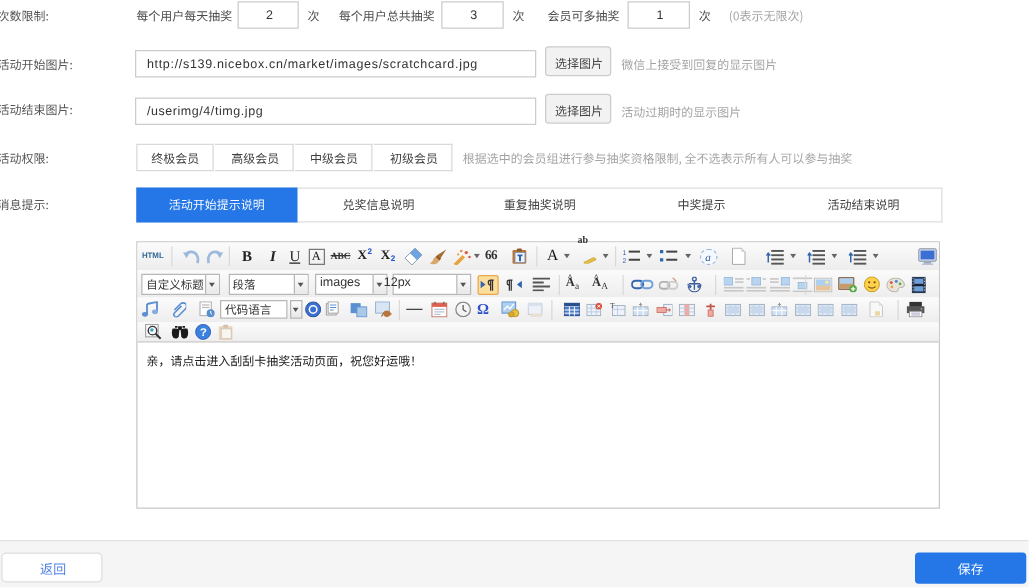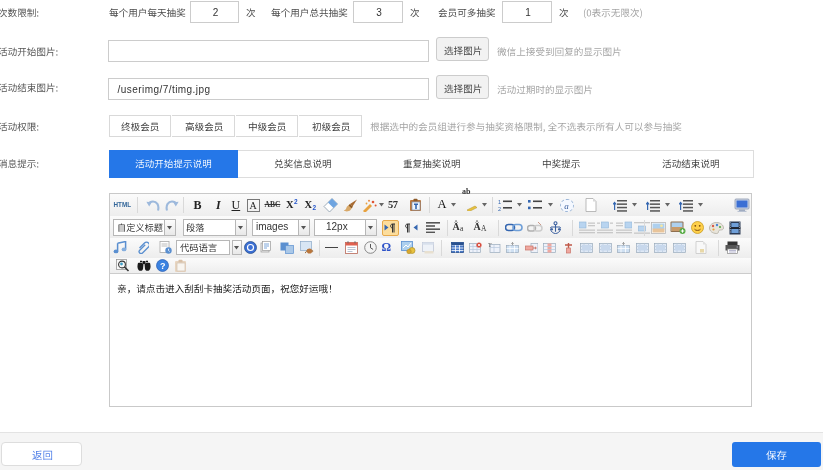--- a/index.html
+++ b/index.html
@@ -34,32 +34,33 @@
 <svg style="position:absolute;left:559.0px;top:7.9px;overflow:visible" width="9.6" height="10.2" viewBox="0 -8.4 9.6 10.2">
       <path fill="#4a4a4a" d="M0.5 -6.9C1.2 -6.5 2 -5.9 2.4 -5.5L2.9 -6.1C2.5 -6.5 1.6 -7.1 1 -7.4ZM0.4 -0.7 1.1 -0.2C1.7 -1.1 2.4 -2.2 3 -3.2L2.4 -3.6C1.8 -2.6 1 -1.4 0.4 -0.7ZM4.4 -8.1C4.1 -6.5 3.5 -5 2.8 -4.1C3 -4 3.3 -3.8 3.5 -3.7C3.8 -4.2 4.2 -4.9 4.5 -5.7H8.0C7.9 -5.1 7.6 -4.3 7.3 -3.9C7.5 -3.8 7.8 -3.6 7.9 -3.6C8.3 -4.2 8.7 -5.2 8.9 -6.2L8.4 -6.5L8.3 -6.4H4.7C4.9 -6.9 5 -7.4 5.1 -7.9ZM5.5 -5.3V-4.7C5.5 -3.3 5.3 -1.2 2.3 0.2C2.5 0.4 2.7 0.6 2.9 0.8C4.7 -0.1 5.6 -1.4 6 -2.5C6.5 -1 7.4 0.1 8.7 0.7C8.8 0.5 9.1 0.2 9.2 0.1C7.6 -0.5 6.6 -2 6.2 -3.9C6.2 -4.2 6.2 -4.4 6.2 -4.6V-5.3Z"></path>
     </svg>
 <svg style="position:absolute;left:583.0px;top:7.9px;overflow:visible" width="59.8" height="10.2" viewBox="0 -8.4 59.8 10.2">
       <path fill="#a2a2a2" d="M2.3 1.9 2.8 1.6C2 0.3 1.6 -1.4 1.6 -3.0C1.6 -4.6 2 -6.2 2.8 -7.6L2.3 -7.9C1.4 -6.4 0.9 -4.9 0.9 -3.0C0.9 -1.1 1.4 0.5 2.3 1.9Z M5.9 0.1C7.2 0.1 8.1 -1.1 8.1 -3.5C8.1 -6 7.2 -7.2 5.9 -7.2C4.6 -7.2 3.7 -6 3.7 -3.5C3.7 -1.1 4.6 0.1 5.9 0.1ZM5.9 -0.6C5.1 -0.6 4.6 -1.5 4.6 -3.5C4.6 -5.6 5.1 -6.5 5.9 -6.5C6.7 -6.5 7.3 -5.6 7.3 -3.5C7.3 -1.5 6.7 -0.6 5.9 -0.6Z M11 0.8C11.2 0.6 11.6 0.5 14.2 -0.4C14.2 -0.5 14.2 -0.8 14.1 -1.0L11.8 -0.3V-2.4C12.4 -2.8 12.9 -3.2 13.3 -3.7C14 -1.7 15.4 -0.2 17.4 0.4C17.5 0.2 17.7 -0 17.9 -0.2C16.9 -0.5 16.1 -0.9 15.4 -1.6C16 -1.9 16.7 -2.4 17.3 -2.9L16.7 -3.3C16.3 -2.9 15.6 -2.4 15 -2.0C14.6 -2.5 14.3 -3.1 14 -3.7H17.5V-4.3H13.7V-5.2H16.8V-5.8H13.7V-6.6H17.2V-7.2H13.7V-8.1H13.0V-7.2H9.6V-6.6H13.0V-5.8H10.1V-5.2H13.0V-4.3H9.2V-3.7H12.4C11.5 -2.9 10.1 -2.1 8.9 -1.8C9.1 -1.6 9.3 -1.3 9.4 -1.2C9.9 -1.4 10.5 -1.6 11 -1.9V-0.5C11 -0.1 10.8 0 10.7 0.1C10.8 0.3 10.9 0.6 11 0.8Z M20.4 -3.4C20 -2.3 19.3 -1.2 18.5 -0.5C18.7 -0.4 19 -0.2 19.2 -0.1C19.9 -0.8 20.7 -2 21.2 -3.2ZM24.7 -3.1C25.4 -2.2 26.2 -0.9 26.4 -0.1L27.1 -0.4C26.9 -1.2 26.1 -2.4 25.4 -3.4ZM19.6 -7.4V-6.6H26.4V-7.4ZM18.7 -5.0V-4.3H22.6V-0.2C22.6 -0 22.5 0 22.4 0.0C22.2 0 21.6 0 20.9 0.0C21 0.2 21.1 0.5 21.2 0.8C22 0.8 22.6 0.7 22.9 0.6C23.3 0.5 23.4 0.3 23.4 -0.2V-4.3H27.2V-5.0Z M28.9 -7.4V-6.7H32.1C32 -6 32 -5.3 31.9 -4.6H28.3V-3.9H31.7C31.4 -2.2 30.4 -0.7 28.1 0.2C28.3 0.3 28.5 0.6 28.6 0.8C31.1 -0.2 32.1 -2 32.5 -3.9H32.7V-0.6C32.7 0.3 32.9 0.5 33.9 0.5C34.1 0.5 35.5 0.5 35.7 0.5C36.7 0.5 36.9 0.1 37 -1.4C36.8 -1.4 36.5 -1.6 36.3 -1.7C36.2 -0.4 36.2 -0.2 35.7 -0.2C35.4 -0.2 34.2 -0.2 34 -0.2C33.5 -0.2 33.4 -0.2 33.4 -0.6V-3.9H36.9V-4.6H32.6C32.7 -5.3 32.8 -6 32.8 -6.7H36.4V-7.4Z M38.3 -7.7V0.7H38.9V-7.0H40.3C40.1 -6.4 39.8 -5.5 39.5 -4.8C40.2 -4.1 40.4 -3.4 40.4 -2.9C40.4 -2.6 40.3 -2.3 40.2 -2.2C40.1 -2.2 40 -2.1 39.9 -2.1C39.7 -2.1 39.6 -2.1 39.3 -2.1C39.4 -2 39.5 -1.7 39.5 -1.5C39.7 -1.5 40 -1.5 40.2 -1.5C40.4 -1.5 40.5 -1.6 40.7 -1.7C40.9 -1.9 41 -2.3 41 -2.8C41 -3.4 40.9 -4.1 40.2 -4.9C40.5 -5.7 40.9 -6.6 41.1 -7.4L40.7 -7.7L40.6 -7.7ZM45.2 -5.2V-4.1H42.3V-5.2ZM45.2 -5.8H42.3V-7.0H45.2ZM41.6 0.8C41.8 0.6 42.1 0.5 44.1 0.0C44 -0.2 44 -0.5 44 -0.7L42.3 -0.2V-3.4H43.2C43.7 -1.5 44.6 -0 46.1 0.7C46.3 0.5 46.5 0.2 46.6 0.1C45.9 -0.2 45.2 -0.8 44.8 -1.5C45.3 -1.8 45.9 -2.2 46.4 -2.6L46 -3.1C45.6 -2.8 45 -2.3 44.5 -2.0C44.2 -2.4 44 -2.9 43.9 -3.4H45.8V-7.6H41.6V-0.5C41.6 -0.1 41.4 0.1 41.3 0.2C41.4 0.3 41.5 0.6 41.6 0.8Z M47.5 -6.9C48.2 -6.5 49 -5.9 49.4 -5.5L49.8 -6.1C49.4 -6.5 48.6 -7.1 48 -7.4ZM47.4 -0.7 48 -0.2C48.6 -1.1 49.4 -2.2 49.9 -3.2L49.4 -3.6C48.7 -2.6 47.9 -1.4 47.4 -0.7ZM51.3 -8.1C51 -6.5 50.5 -5 49.7 -4.1C49.9 -4 50.3 -3.8 50.4 -3.7C50.8 -4.2 51.2 -4.9 51.5 -5.7H55.0C54.8 -5.1 54.5 -4.3 54.3 -3.9C54.5 -3.8 54.8 -3.6 54.9 -3.6C55.2 -4.2 55.7 -5.2 55.9 -6.2L55.4 -6.5L55.2 -6.4H51.7C51.9 -6.9 52 -7.4 52.1 -7.9ZM52.4 -5.3V-4.7C52.4 -3.3 52.2 -1.2 49.3 0.2C49.5 0.4 49.7 0.6 49.8 0.8C51.7 -0.1 52.6 -1.4 52.9 -2.5C53.5 -1 54.3 0.1 55.7 0.7C55.8 0.5 56 0.2 56.2 0.1C54.5 -0.5 53.6 -2 53.2 -3.9C53.2 -4.2 53.2 -4.4 53.2 -4.6V-5.3Z M57.5 1.9C58.4 0.5 58.9 -1.1 58.9 -3.0C58.9 -4.9 58.4 -6.4 57.5 -7.9L57 -7.6C57.8 -6.2 58.2 -4.6 58.2 -3.0C58.2 -1.4 57.8 0.3 57 1.6Z"></path>
     </svg>
 <svg style="position:absolute;left:-2.0px;top:46.9px;overflow:visible" width="60.3" height="10.2" viewBox="0 -8.4 60.3 10.2">
       <path fill="#555" d="M0.9 -7.4C1.5 -7.1 2.3 -6.7 2.7 -6.4L3.1 -7.0C2.7 -7.2 1.9 -7.7 1.3 -7.9ZM0.4 -4.8C1 -4.5 1.8 -4 2.2 -3.7L2.6 -4.3C2.2 -4.6 1.4 -5 0.8 -5.3ZM0.6 0.2 1.2 0.6C1.8 -0.2 2.5 -1.4 3 -2.5L2.5 -2.9C1.9 -1.9 1.1 -0.6 0.6 0.2ZM3.1 -5.3V-4.6H5.8V-3.0H3.8V0.8H4.4V0.3H7.9V0.7H8.6V-3.0H6.5V-4.6H9.2V-5.3H6.5V-6.9C7.4 -7.1 8.1 -7.3 8.8 -7.5L8.2 -8.0C7.1 -7.7 5.2 -7.3 3.5 -7.2C3.6 -7 3.7 -6.7 3.7 -6.6C4.4 -6.6 5.1 -6.7 5.8 -6.8V-5.3ZM4.4 -0.3V-2.3H7.9V-0.3Z M10.5 -7.3V-6.6H14.2V-7.3ZM15.9 -7.9C15.9 -7.2 15.9 -6.5 15.8 -5.8H14.5V-5.2H15.8C15.7 -3 15.3 -1 14 0.2C14.2 0.3 14.4 0.6 14.6 0.8C16 -0.6 16.4 -2.8 16.5 -5.2H18.0C17.8 -1.7 17.7 -0.5 17.5 -0.2C17.4 -0.1 17.3 -0 17.1 -0.0C16.9 -0 16.4 -0 15.8 -0.1C16 0.1 16 0.4 16.1 0.6C16.6 0.7 17.1 0.7 17.4 0.6C17.7 0.6 17.9 0.5 18.1 0.3C18.4 -0.2 18.5 -1.5 18.7 -5.5C18.7 -5.6 18.7 -5.8 18.7 -5.8H16.6C16.6 -6.5 16.6 -7.2 16.6 -7.9ZM10.5 -0.4 10.5 -0.4V-0.4C10.7 -0.5 11 -0.7 13.7 -1.3L13.9 -0.6L14.5 -0.8C14.3 -1.5 13.9 -2.6 13.5 -3.5L12.9 -3.3C13.1 -2.9 13.3 -2.4 13.5 -1.9L11.2 -1.4C11.6 -2.2 12 -3.3 12.2 -4.3H14.3V-5.0H10.1V-4.3H11.5C11.2 -3.2 10.8 -2.1 10.7 -1.8C10.5 -1.4 10.4 -1.1 10.2 -1.1C10.3 -0.9 10.4 -0.6 10.5 -0.4Z M25.4 -6.7V-4.0H22.7V-4.4V-6.7ZM19.7 -4.0V-3.3H22.0C21.8 -2 21.3 -0.7 19.7 0.3C19.9 0.4 20.2 0.6 20.3 0.8C22.1 -0.3 22.6 -1.8 22.7 -3.3H25.4V0.8H26.2V-3.3H28.3V-4.0H26.2V-6.7H28.0V-7.4H20.1V-6.7H22.0V-4.4L22 -4.0Z M33.2 -3.1V0.8H33.9V0.3H36.8V0.7H37.5V-3.1ZM33.9 -0.3V-2.5H36.8V-0.3ZM32.9 -3.9C33.2 -4 33.6 -4.1 37.2 -4.3C37.3 -4.1 37.4 -3.9 37.5 -3.7L38.1 -4.0C37.8 -4.7 37.1 -5.8 36.5 -6.7L35.9 -6.4C36.2 -6 36.6 -5.5 36.8 -5.0L33.8 -4.8C34.4 -5.6 35 -6.7 35.6 -7.9L34.8 -8.1C34.3 -6.9 33.6 -5.6 33.3 -5.2C33.1 -4.9 32.9 -4.6 32.7 -4.6C32.8 -4.4 32.9 -4.1 32.9 -3.9ZM30.7 -5.4H31.8C31.7 -4.2 31.5 -3.2 31.2 -2.3C30.8 -2.6 30.5 -2.8 30.2 -3.1C30.4 -3.7 30.6 -4.6 30.7 -5.4ZM29.4 -2.8C29.9 -2.5 30.4 -2.1 30.9 -1.7C30.4 -0.8 29.9 -0.2 29.2 0.2C29.3 0.3 29.5 0.6 29.6 0.7C30.4 0.3 30.9 -0.3 31.4 -1.2C31.8 -0.8 32.1 -0.5 32.3 -0.2L32.7 -0.8C32.5 -1.1 32.1 -1.5 31.7 -1.9C32.2 -2.9 32.4 -4.3 32.5 -6.0L32.1 -6.1L32 -6.1H30.9C31 -6.7 31.1 -7.4 31.2 -8.0L30.5 -8.0C30.4 -7.4 30.3 -6.8 30.2 -6.1H29.2V-5.4H30.1C29.9 -4.4 29.6 -3.5 29.4 -2.8Z M42 -2.7C42.8 -2.5 43.7 -2.2 44.3 -1.9L44.6 -2.4C44 -2.6 43.1 -3 42.3 -3.1ZM41 -1.5C42.4 -1.3 44 -0.9 44.9 -0.6L45.3 -1.1C44.3 -1.4 42.7 -1.8 41.4 -1.9ZM39.2 -7.6V0.8H39.9V0.4H46.5V0.8H47.2V-7.6ZM39.9 -0.3V-7.0H46.5V-0.3ZM42.4 -6.8C41.9 -6 41.1 -5.3 40.2 -4.8C40.4 -4.7 40.6 -4.5 40.8 -4.3C41 -4.5 41.3 -4.8 41.6 -5.0C41.9 -4.7 42.3 -4.4 42.7 -4.2C41.8 -3.8 40.9 -3.5 40.1 -3.3C40.2 -3.2 40.3 -2.9 40.4 -2.7C41.4 -3 42.4 -3.3 43.3 -3.8C44.1 -3.4 45 -3 45.9 -2.8C46 -3 46.2 -3.3 46.3 -3.4C45.5 -3.5 44.6 -3.8 43.9 -4.1C44.6 -4.6 45.2 -5.2 45.6 -5.8L45.2 -6.1L45.1 -6.0H42.6C42.7 -6.2 42.9 -6.4 43 -6.6ZM42 -5.4 42.1 -5.5H44.6C44.2 -5.1 43.8 -4.8 43.3 -4.5C42.8 -4.7 42.3 -5.1 42 -5.4Z M49.7 -7.8V-4.6C49.7 -2.9 49.6 -1.1 48.4 0.2C48.5 0.3 48.8 0.6 48.9 0.8C49.8 -0.2 50.2 -1.4 50.4 -2.6H54.4V0.8H55.2V-3.3H50.4C50.5 -3.7 50.5 -4.2 50.5 -4.6V-4.8H56.7V-5.6H54.0V-8.1H53.2V-5.6H50.5V-7.8Z M58.9 -3.7C59.3 -3.7 59.6 -4 59.6 -4.4C59.6 -4.8 59.3 -5.1 58.9 -5.1C58.6 -5.1 58.3 -4.8 58.3 -4.4C58.3 -4 58.6 -3.7 58.9 -3.7ZM58.9 0.1C59.3 0.1 59.6 -0.1 59.6 -0.5C59.6 -0.9 59.3 -1.2 58.9 -1.2C58.6 -1.2 58.3 -0.9 58.3 -0.5C58.3 -0.1 58.6 0.1 58.9 0.1Z"></path>
     </svg>
 <div style="position:absolute;left:108px;top:39.5px;width:320.5px;height:22px;border:1px solid #ccc;background:#fff"></div>
+<div style="position:absolute;left:117.5px;top:45.8px;font:10px 'Liberation Sans',sans-serif;color:#333;white-space:pre;letter-spacing:0.55px">http://s139.nicebox.cn/market/images/scratchcard.jpg</div>
 <div style="position:absolute;left:435.5px;top:37px;width:53px;height:24px;border:1px solid #ccc;background:#f2f2f2;border-radius:3px"></div>
 <svg style="position:absolute;left:443.8px;top:45.9px;overflow:visible" width="38.4" height="10.2" viewBox="0 -8.4 38.4 10.2">
       <path fill="#444" d="M0.6 -7.3C1.1 -6.9 1.8 -6.2 2.1 -5.7L2.7 -6.2C2.4 -6.6 1.7 -7.3 1.1 -7.7ZM4.3 -7.8C4.1 -6.9 3.6 -6.1 3.1 -5.5C3.3 -5.4 3.6 -5.2 3.7 -5.1C4 -5.4 4.2 -5.7 4.4 -6.1H5.8V-4.7H3.1V-4.1H4.8C4.6 -2.8 4.3 -1.9 2.8 -1.4C3 -1.2 3.2 -1 3.3 -0.8C4.9 -1.4 5.3 -2.5 5.5 -4.1H6.5V-1.8C6.5 -1.1 6.7 -0.9 7.4 -0.9C7.5 -0.9 8.2 -0.9 8.3 -0.9C8.9 -0.9 9.1 -1.2 9.2 -2.4C9 -2.5 8.7 -2.6 8.6 -2.7C8.5 -1.7 8.5 -1.6 8.3 -1.6C8.1 -1.6 7.6 -1.6 7.5 -1.6C7.3 -1.6 7.2 -1.6 7.2 -1.8V-4.1H9.1V-4.7H6.5V-6.1H8.7V-6.7H6.5V-8.0H5.8V-6.7H4.7C4.8 -7 4.9 -7.3 5 -7.6ZM2.4 -4.4H0.5V-3.7H1.7V-0.8C1.3 -0.6 0.9 -0.3 0.4 0.1L0.9 0.8C1.5 0.2 2 -0.3 2.3 -0.3C2.5 -0.3 2.8 -0 3.2 0.2C3.8 0.6 4.6 0.7 5.8 0.7C6.7 0.7 8.3 0.6 9.1 0.6C9.1 0.3 9.2 -0 9.3 -0.2C8.3 -0.1 6.9 -0 5.8 -0.0C4.8 -0 3.9 -0.1 3.4 -0.4C2.9 -0.7 2.7 -0.9 2.4 -1.0Z M11.3 -8.1V-6.1H10.0V-5.5H11.3V-3.4C10.8 -3.3 10.3 -3.1 9.9 -3.0L10.1 -2.3L11.3 -2.7V-0.1C11.3 0 11.3 0 11.1 0.1C11 0.1 10.6 0.1 10.2 0.0C10.3 0.2 10.4 0.5 10.4 0.7C11.1 0.7 11.4 0.7 11.7 0.6C11.9 0.5 12 0.3 12 -0.1V-2.9L13.1 -3.3L13 -4.0L12 -3.6V-5.5H13.1V-6.1H12.0V-8.1ZM17.3 -6.9C17 -6.4 16.5 -6 16 -5.6C15.5 -6 15 -6.4 14.7 -6.9ZM13.4 -7.6V-6.9H14.0C14.4 -6.3 14.8 -5.7 15.4 -5.2C14.6 -4.8 13.8 -4.4 13 -4.2C13.1 -4.1 13.3 -3.8 13.4 -3.6C14.2 -3.9 15.1 -4.3 15.9 -4.8C16.7 -4.3 17.6 -3.9 18.5 -3.6C18.6 -3.8 18.8 -4.1 19 -4.2C18 -4.4 17.2 -4.8 16.5 -5.2C17.3 -5.8 17.9 -6.5 18.3 -7.3L17.9 -7.6L17.8 -7.6ZM15.6 -4.0V-3.1H13.6V-2.5H15.6V-1.5H13.1V-0.8H15.6V0.8H16.3V-0.8H18.8V-1.5H16.3V-2.5H18.1V-3.1H16.3V-4.0Z M22.8 -2.7C23.6 -2.5 24.5 -2.2 25.1 -1.9L25.4 -2.4C24.8 -2.6 23.9 -3 23.1 -3.1ZM21.8 -1.5C23.2 -1.3 24.8 -0.9 25.7 -0.6L26.1 -1.1C25.1 -1.4 23.5 -1.8 22.2 -1.9ZM20 -7.6V0.8H20.7V0.4H27.3V0.8H28.0V-7.6ZM20.7 -0.3V-7.0H27.3V-0.3ZM23.2 -6.8C22.7 -6 21.9 -5.3 21 -4.8C21.2 -4.7 21.4 -4.5 21.6 -4.3C21.8 -4.5 22.1 -4.8 22.4 -5.0C22.7 -4.7 23.1 -4.4 23.5 -4.2C22.6 -3.8 21.7 -3.5 20.9 -3.3C21 -3.2 21.1 -2.9 21.2 -2.7C22.2 -3 23.2 -3.3 24.1 -3.8C24.9 -3.4 25.8 -3 26.7 -2.8C26.8 -3 27 -3.3 27.1 -3.4C26.3 -3.5 25.4 -3.8 24.7 -4.1C25.4 -4.6 26 -5.2 26.4 -5.8L26 -6.1L25.9 -6.0H23.4C23.5 -6.2 23.7 -6.4 23.8 -6.6ZM22.8 -5.4 22.9 -5.5H25.4C25 -5.1 24.6 -4.8 24.1 -4.5C23.6 -4.7 23.1 -5.1 22.8 -5.4Z M30.5 -7.8V-4.6C30.5 -2.9 30.4 -1.1 29.2 0.2C29.3 0.3 29.6 0.6 29.7 0.8C30.6 -0.2 31 -1.4 31.2 -2.6H35.2V0.8H36.0V-3.3H31.2C31.3 -3.7 31.3 -4.2 31.3 -4.6V-4.8H37.5V-5.6H34.8V-8.1H34.0V-5.6H31.3V-7.8Z"></path>
     </svg>
 <svg style="position:absolute;left:496.5px;top:46.9px;overflow:visible" width="124.8" height="10.2" viewBox="0 -8.4 124.8 10.2">
       <path fill="#a2a2a2" d="M1.9 -8.1C1.6 -7.4 0.9 -6.7 0.3 -6.2C0.4 -6 0.6 -5.8 0.7 -5.6C1.3 -6.2 2.1 -7 2.6 -7.8ZM3.1 -3.1V-1.9C3.1 -1.3 3.1 -0.4 2.4 0.3C2.6 0.3 2.8 0.6 2.9 0.7C3.6 -0 3.8 -1.1 3.8 -1.9V-2.5H5.0V-1.4C5 -1 4.9 -0.8 4.8 -0.8C4.8 -0.6 5 -0.3 5 -0.2C5.2 -0.3 5.4 -0.5 6.5 -1.3C6.5 -1.4 6.4 -1.6 6.3 -1.8L5.6 -1.4V-3.1ZM7.1 -5.5H8.2C8.1 -4.3 7.9 -3.3 7.6 -2.4C7.3 -3.2 7.1 -4.1 7 -5.1ZM2.7 -4.3V-3.7H5.9V-3.8C6.1 -3.6 6.2 -3.4 6.3 -3.4C6.4 -3.6 6.5 -3.8 6.6 -4.0C6.8 -3.1 7 -2.3 7.2 -1.6C6.8 -0.8 6.2 -0.2 5.5 0.3C5.6 0.4 5.8 0.7 5.9 0.8C6.6 0.3 7.1 -0.2 7.5 -0.9C7.9 -0.2 8.3 0.3 8.8 0.7C8.9 0.6 9.1 0.3 9.3 0.2C8.7 -0.2 8.2 -0.8 7.9 -1.6C8.4 -2.6 8.7 -3.9 8.9 -5.5H9.2V-6.1H7.2C7.3 -6.7 7.4 -7.3 7.5 -8.0L6.8 -8.1C6.7 -6.6 6.4 -5.1 5.9 -4.1V-4.3ZM2.9 -7.3V-5.0H5.9V-7.3H5.4V-5.6H4.7V-8.1H4.1V-5.6H3.4V-7.3ZM2.1 -6.1C1.6 -5.1 0.9 -4.1 0.2 -3.4C0.3 -3.3 0.5 -2.9 0.6 -2.8C0.9 -3.1 1.1 -3.4 1.4 -3.8V0.7H2.1V-4.7C2.3 -5.1 2.6 -5.5 2.7 -5.9Z M13.3 -5.1V-4.5H17.9V-5.1ZM13.3 -3.7V-3.1H17.9V-3.7ZM12.6 -6.5V-5.9H18.7V-6.5ZM14.8 -7.8C15.1 -7.4 15.3 -6.9 15.5 -6.5L16.1 -6.8C16 -7.2 15.7 -7.7 15.4 -8.1ZM13.1 -2.3V0.8H13.8V0.4H17.4V0.7H18.0V-2.3ZM13.8 -0.2V-1.7H17.4V-0.2ZM12.1 -8.0C11.6 -6.6 10.8 -5.1 9.9 -4.2C10 -4 10.2 -3.7 10.3 -3.5C10.6 -3.9 10.9 -4.3 11.2 -4.8V0.8H11.9V-5.9C12.2 -6.5 12.5 -7.2 12.7 -7.8Z M23.3 -7.9V-0.4H19.7V0.3H28.3V-0.4H24.1V-4.2H27.7V-5.0H24.1V-7.9Z M33.2 -6.1C33.5 -5.7 33.7 -5.2 33.9 -4.8L34.4 -5.1C34.3 -5.4 34 -5.9 33.7 -6.3ZM30.3 -8.1V-6.1H29.2V-5.5H30.3V-3.3C29.9 -3.2 29.4 -3.1 29.1 -3.0L29.3 -2.3L30.3 -2.6V-0.1C30.3 0 30.3 0.1 30.2 0.1C30.1 0.1 29.7 0.1 29.3 0.1C29.4 0.3 29.5 0.6 29.5 0.7C30.1 0.7 30.5 0.7 30.7 0.6C30.9 0.5 31 0.3 31 -0.1V-2.8L32 -3.1L31.9 -3.8L31 -3.5V-5.5H32.0V-6.1H31.0V-8.1ZM34.3 -7.9C34.4 -7.6 34.6 -7.3 34.7 -7.1H32.5V-6.4H37.7V-7.1H35.5C35.3 -7.4 35.1 -7.7 34.9 -8.0ZM36.2 -6.3C36 -5.9 35.7 -5.2 35.4 -4.8H32.1V-4.2H37.9V-4.8H36.1C36.3 -5.2 36.6 -5.7 36.9 -6.1ZM36.1 -2.5C36 -1.9 35.7 -1.4 35.2 -1.0C34.7 -1.3 34.2 -1.4 33.6 -1.6C33.8 -1.9 34 -2.2 34.2 -2.5ZM32.6 -1.3C33.3 -1.1 34 -0.9 34.6 -0.6C33.9 -0.2 33 0 31.9 0.1C32 0.3 32.1 0.5 32.2 0.7C33.6 0.5 34.6 0.2 35.3 -0.3C36.1 0.1 36.8 0.5 37.3 0.8L37.8 0.2C37.3 -0.1 36.6 -0.4 35.9 -0.7C36.4 -1.2 36.7 -1.8 36.9 -2.5H38.0V-3.1H34.6C34.7 -3.4 34.9 -3.7 35 -4.0L34.3 -4.1C34.2 -3.8 34 -3.5 33.8 -3.1H32.0V-2.5H33.5C33.2 -2.1 32.9 -1.6 32.6 -1.3Z M46.3 -8.1C44.6 -7.7 41.7 -7.5 39.2 -7.4C39.3 -7.2 39.3 -7 39.4 -6.8C41.9 -6.9 44.8 -7.1 46.8 -7.5ZM42.5 -6.8C42.8 -6.3 43 -5.7 43 -5.3L43.7 -5.5C43.6 -5.9 43.4 -6.5 43.2 -6.9ZM45.8 -6.9C45.6 -6.4 45.2 -5.8 44.9 -5.3H40.7L41.3 -5.5C41.2 -5.8 40.9 -6.4 40.6 -6.7L40 -6.6C40.2 -6.2 40.5 -5.6 40.6 -5.3H39.1V-3.3H39.8V-4.7H46.6V-3.3H47.3V-5.3H45.7C46 -5.7 46.3 -6.2 46.6 -6.7ZM45.1 -2.9C44.6 -2.2 44 -1.7 43.2 -1.2C42.4 -1.7 41.8 -2.2 41.3 -2.9ZM40.3 -3.6V-2.9H40.7L40.6 -2.9C41.1 -2.1 41.7 -1.4 42.5 -0.9C41.5 -0.4 40.2 -0.1 38.9 0.1C39 0.2 39.2 0.6 39.3 0.7C40.7 0.5 42.1 0.1 43.2 -0.5C44.3 0.1 45.6 0.5 47.1 0.7C47.2 0.5 47.3 0.2 47.5 0.1C46.2 -0.1 45 -0.4 43.9 -0.9C44.9 -1.5 45.6 -2.3 46.1 -3.3L45.7 -3.6L45.5 -3.6Z M54.2 -7.2V-1.4H54.8V-7.2ZM56.1 -7.9V-0.4C56.1 -0.2 56 -0.1 55.8 -0.1C55.7 -0.1 55.2 -0.1 54.6 -0.2C54.7 0 54.8 0.4 54.9 0.6C55.6 0.6 56.1 0.5 56.4 0.4C56.6 0.3 56.8 0.1 56.8 -0.4V-7.9ZM48.6 -0.4 48.8 0.3C50 0 51.8 -0.3 53.6 -0.6L53.5 -1.3L51.5 -0.9V-2.4H53.4V-3.1H51.5V-4.1H50.8V-3.1H48.9V-2.4H50.8V-0.8ZM49.1 -4.2C49.4 -4.3 49.7 -4.4 52.7 -4.6C52.9 -4.4 53 -4.2 53.1 -4.1L53.6 -4.4C53.3 -5 52.7 -5.8 52.2 -6.5L51.6 -6.2C51.9 -5.9 52.1 -5.5 52.4 -5.2L49.9 -5.0C50.3 -5.5 50.7 -6.2 51 -6.8H53.6V-7.4H48.7V-6.8H50.2C49.9 -6.1 49.5 -5.5 49.4 -5.3C49.2 -5.1 49.1 -4.9 48.9 -4.9C49 -4.7 49.1 -4.4 49.1 -4.2Z M61.2 -4.8H63.5V-2.6H61.2ZM60.5 -5.5V-2.0H64.2V-5.5ZM58.4 -7.7V0.8H59.1V0.2H65.7V0.8H66.4V-7.7ZM59.1 -0.4V-7.0H65.7V-0.4Z M70 -4.2H74.4V-3.6H70.0ZM70 -5.4H74.4V-4.7H70.0ZM69.2 -5.9V-3.1H70.3C69.8 -2.3 68.9 -1.7 68.1 -1.2C68.2 -1.1 68.5 -0.9 68.6 -0.7C69 -1 69.4 -1.3 69.8 -1.6C70.2 -1.2 70.7 -0.8 71.3 -0.5C70.1 -0.2 68.8 0 67.5 0.1C67.6 0.3 67.8 0.6 67.8 0.8C69.3 0.6 70.8 0.3 72.1 -0.1C73.2 0.3 74.6 0.6 76 0.7C76.1 0.5 76.3 0.2 76.4 0.1C75.2 -0 74 -0.2 72.9 -0.5C73.8 -0.9 74.6 -1.5 75.1 -2.2L74.6 -2.5L74.5 -2.4H70.6C70.8 -2.6 71 -2.8 71.1 -3.0L71 -3.1H75.2V-5.9ZM69.8 -8.1C69.3 -7.1 68.5 -6.2 67.7 -5.7C67.8 -5.5 68 -5.2 68.1 -5.1C68.6 -5.5 69.1 -6 69.6 -6.5H75.9V-7.1H70.0C70.2 -7.4 70.3 -7.6 70.4 -7.9ZM73.9 -1.9C73.4 -1.4 72.8 -1.1 72 -0.8C71.3 -1.1 70.7 -1.4 70.3 -1.9Z M82.1 -4.1C82.6 -3.4 83.3 -2.4 83.6 -1.8L84.2 -2.2C83.9 -2.8 83.2 -3.7 82.7 -4.4ZM79.1 -8.1C79 -7.6 78.9 -7 78.7 -6.5H77.6V0.5H78.3V-0.2H81.0V-6.5H79.4C79.5 -6.9 79.7 -7.5 79.9 -7.9ZM78.3 -5.9H80.3V-3.8H78.3ZM78.3 -0.9V-3.2H80.3V-0.9ZM82.5 -8.1C82.2 -6.8 81.7 -5.5 81.1 -4.6C81.2 -4.5 81.5 -4.3 81.7 -4.2C82 -4.6 82.3 -5.2 82.6 -5.9H85.0C84.9 -2 84.7 -0.6 84.4 -0.2C84.3 -0.1 84.2 -0.1 84 -0.1C83.8 -0.1 83.2 -0.1 82.6 -0.1C82.7 0.1 82.8 0.4 82.8 0.6C83.4 0.6 83.9 0.6 84.3 0.6C84.6 0.5 84.8 0.5 85 0.2C85.4 -0.3 85.6 -1.8 85.7 -6.2C85.7 -6.3 85.7 -6.5 85.7 -6.5H82.8C83 -7 83.1 -7.5 83.2 -7.9Z M88.7 -5.5H93.7V-4.5H88.7ZM88.7 -7.0H93.7V-6.0H88.7ZM88 -7.6V-3.9H94.4V-7.6ZM94.3 -3.2C94 -2.6 93.4 -1.7 92.9 -1.2L93.5 -0.9C93.9 -1.4 94.5 -2.2 94.9 -2.9ZM87.6 -2.9C88 -2.2 88.4 -1.4 88.7 -0.9L89.3 -1.2C89 -1.7 88.6 -2.5 88.2 -3.1ZM91.9 -3.5V-0.4H90.5V-3.5H89.8V-0.4H86.8V0.3H95.6V-0.4H92.6V-3.5Z M98.2 -3.4C97.8 -2.3 97.1 -1.2 96.3 -0.5C96.5 -0.4 96.8 -0.2 97 -0.1C97.8 -0.8 98.5 -2 99 -3.2ZM102.6 -3.1C103.3 -2.2 104 -0.9 104.2 -0.1L105 -0.4C104.7 -1.2 103.9 -2.4 103.2 -3.4ZM97.4 -7.4V-6.6H104.2V-7.4ZM96.6 -5.0V-4.3H100.4V-0.2C100.4 -0 100.4 0 100.2 0.0C100 0 99.4 0 98.7 0.0C98.8 0.2 99 0.5 99 0.8C99.8 0.8 100.4 0.7 100.7 0.6C101.1 0.5 101.2 0.3 101.2 -0.2V-4.3H105.0V-5.0Z M109.2 -2.7C110 -2.5 110.9 -2.2 111.5 -1.9L111.8 -2.4C111.2 -2.6 110.3 -3 109.5 -3.1ZM108.2 -1.5C109.6 -1.3 111.2 -0.9 112.1 -0.6L112.5 -1.1C111.5 -1.4 109.9 -1.8 108.6 -1.9ZM106.4 -7.6V0.8H107.1V0.4H113.7V0.8H114.4V-7.6ZM107.1 -0.3V-7.0H113.7V-0.3ZM109.6 -6.8C109.1 -6 108.3 -5.3 107.4 -4.8C107.6 -4.7 107.8 -4.5 108 -4.3C108.2 -4.5 108.5 -4.8 108.8 -5.0C109.1 -4.7 109.5 -4.4 109.9 -4.2C109 -3.8 108.1 -3.5 107.3 -3.3C107.4 -3.2 107.5 -2.9 107.6 -2.7C108.6 -3 109.6 -3.3 110.5 -3.8C111.3 -3.4 112.2 -3 113.1 -2.8C113.2 -3 113.4 -3.3 113.5 -3.4C112.7 -3.5 111.8 -3.8 111.1 -4.1C111.8 -4.6 112.4 -5.2 112.8 -5.8L112.4 -6.1L112.3 -6.0H109.8C109.9 -6.2 110.1 -6.4 110.2 -6.6ZM109.2 -5.4 109.3 -5.5H111.8C111.4 -5.1 111 -4.8 110.5 -4.5C110 -4.7 109.5 -5.1 109.2 -5.4Z M116.9 -7.8V-4.6C116.9 -2.9 116.8 -1.1 115.6 0.2C115.7 0.3 116 0.6 116.1 0.8C117 -0.2 117.4 -1.4 117.6 -2.6H121.6V0.8H122.4V-3.3H117.6C117.7 -3.7 117.7 -4.2 117.7 -4.6V-4.8H123.9V-5.6H121.2V-8.1H120.4V-5.6H117.7V-7.8Z"></path>
     </svg>
 <svg style="position:absolute;left:-2.0px;top:82.9px;overflow:visible" width="60.3" height="10.2" viewBox="0 -8.4 60.3 10.2">
       <path fill="#555" d="M0.9 -7.4C1.5 -7.1 2.3 -6.7 2.7 -6.4L3.1 -7.0C2.7 -7.2 1.9 -7.7 1.3 -7.9ZM0.4 -4.8C1 -4.5 1.8 -4 2.2 -3.7L2.6 -4.3C2.2 -4.6 1.4 -5 0.8 -5.3ZM0.6 0.2 1.2 0.6C1.8 -0.2 2.5 -1.4 3 -2.5L2.5 -2.9C1.9 -1.9 1.1 -0.6 0.6 0.2ZM3.1 -5.3V-4.6H5.8V-3.0H3.8V0.8H4.4V0.3H7.9V0.7H8.6V-3.0H6.5V-4.6H9.2V-5.3H6.5V-6.9C7.4 -7.1 8.1 -7.3 8.8 -7.5L8.2 -8.0C7.1 -7.7 5.2 -7.3 3.5 -7.2C3.6 -7 3.7 -6.7 3.7 -6.6C4.4 -6.6 5.1 -6.7 5.8 -6.8V-5.3ZM4.4 -0.3V-2.3H7.9V-0.3Z M10.5 -7.3V-6.6H14.2V-7.3ZM15.9 -7.9C15.9 -7.2 15.9 -6.5 15.8 -5.8H14.5V-5.2H15.8C15.7 -3 15.3 -1 14 0.2C14.2 0.3 14.4 0.6 14.6 0.8C16 -0.6 16.4 -2.8 16.5 -5.2H18.0C17.8 -1.7 17.7 -0.5 17.5 -0.2C17.4 -0.1 17.3 -0 17.1 -0.0C16.9 -0 16.4 -0 15.8 -0.1C16 0.1 16 0.4 16.1 0.6C16.6 0.7 17.1 0.7 17.4 0.6C17.7 0.6 17.9 0.5 18.1 0.3C18.4 -0.2 18.5 -1.5 18.7 -5.5C18.7 -5.6 18.7 -5.8 18.7 -5.8H16.6C16.6 -6.5 16.6 -7.2 16.6 -7.9ZM10.5 -0.4 10.5 -0.4V-0.4C10.7 -0.5 11 -0.7 13.7 -1.3L13.9 -0.6L14.5 -0.8C14.3 -1.5 13.9 -2.6 13.5 -3.5L12.9 -3.3C13.1 -2.9 13.3 -2.4 13.5 -1.9L11.2 -1.4C11.6 -2.2 12 -3.3 12.2 -4.3H14.3V-5.0H10.1V-4.3H11.5C11.2 -3.2 10.8 -2.1 10.7 -1.8C10.5 -1.4 10.4 -1.1 10.2 -1.1C10.3 -0.9 10.4 -0.6 10.5 -0.4Z M19.5 -0.5 19.7 0.2C20.6 0 21.9 -0.2 23.1 -0.5L23 -1.2C21.8 -0.9 20.4 -0.7 19.5 -0.5ZM19.7 -4.1C19.9 -4.2 20.1 -4.2 21.3 -4.4C20.9 -3.8 20.5 -3.3 20.3 -3.1C20 -2.7 19.8 -2.5 19.6 -2.5C19.7 -2.3 19.8 -1.9 19.8 -1.8C20 -1.9 20.4 -2 23.1 -2.5C23 -2.6 23 -2.9 23 -3.1L20.9 -2.7C21.7 -3.6 22.4 -4.6 23.1 -5.6L22.4 -6.0C22.2 -5.7 22 -5.3 21.8 -5.0L20.5 -4.9C21.1 -5.7 21.6 -6.7 22.1 -7.7L21.3 -8.0C20.9 -6.9 20.3 -5.7 20 -5.4C19.8 -5.1 19.7 -4.9 19.5 -4.8C19.6 -4.6 19.7 -4.3 19.7 -4.1ZM25.3 -8.1V-6.8H23.1V-6.1H25.3V-4.6H23.4V-3.9H28.1V-4.6H26.1V-6.1H28.3V-6.8H26.1V-8.1ZM23.6 -2.9V0.8H24.3V0.3H27.1V0.7H27.8V-2.9ZM24.3 -0.3V-2.3H27.1V-0.3Z M30.2 -5.3V-2.6H32.8C31.9 -1.5 30.5 -0.6 29.2 -0.2C29.3 -0 29.6 0.3 29.7 0.4C30.9 -0 32.3 -1 33.2 -2.0V0.8H34.0V-2.1C34.9 -1 36.3 -0 37.6 0.5C37.7 0.3 37.9 -0 38.1 -0.2C36.7 -0.6 35.3 -1.5 34.4 -2.6H37.0V-5.3H34.0V-6.4H37.7V-7.0H34.0V-8.1H33.2V-7.0H29.5V-6.4H33.2V-5.3ZM30.9 -4.7H33.2V-3.2H30.9ZM34 -4.7H36.3V-3.2H34.0Z M42 -2.7C42.8 -2.5 43.7 -2.2 44.3 -1.9L44.6 -2.4C44 -2.6 43.1 -3 42.3 -3.1ZM41 -1.5C42.4 -1.3 44 -0.9 44.9 -0.6L45.3 -1.1C44.3 -1.4 42.7 -1.8 41.4 -1.9ZM39.2 -7.6V0.8H39.9V0.4H46.5V0.8H47.2V-7.6ZM39.9 -0.3V-7.0H46.5V-0.3ZM42.4 -6.8C41.9 -6 41.1 -5.3 40.2 -4.8C40.4 -4.7 40.6 -4.5 40.8 -4.3C41 -4.5 41.3 -4.8 41.6 -5.0C41.9 -4.7 42.3 -4.4 42.7 -4.2C41.8 -3.8 40.9 -3.5 40.1 -3.3C40.2 -3.2 40.3 -2.9 40.4 -2.7C41.4 -3 42.4 -3.3 43.3 -3.8C44.1 -3.4 45 -3 45.9 -2.8C46 -3 46.2 -3.3 46.3 -3.4C45.5 -3.5 44.6 -3.8 43.9 -4.1C44.6 -4.6 45.2 -5.2 45.6 -5.8L45.2 -6.1L45.1 -6.0H42.6C42.7 -6.2 42.9 -6.4 43 -6.6ZM42 -5.4 42.1 -5.5H44.6C44.2 -5.1 43.8 -4.8 43.3 -4.5C42.8 -4.7 42.3 -5.1 42 -5.4Z M49.7 -7.8V-4.6C49.7 -2.9 49.6 -1.1 48.4 0.2C48.5 0.3 48.8 0.6 48.9 0.8C49.8 -0.2 50.2 -1.4 50.4 -2.6H54.4V0.8H55.2V-3.3H50.4C50.5 -3.7 50.5 -4.2 50.5 -4.6V-4.8H56.7V-5.6H54.0V-8.1H53.2V-5.6H50.5V-7.8Z M58.9 -3.7C59.3 -3.7 59.6 -4 59.6 -4.4C59.6 -4.8 59.3 -5.1 58.9 -5.1C58.6 -5.1 58.3 -4.8 58.3 -4.4C58.3 -4 58.6 -3.7 58.9 -3.7ZM58.9 0.1C59.3 0.1 59.6 -0.1 59.6 -0.5C59.6 -0.9 59.3 -1.2 58.9 -1.2C58.6 -1.2 58.3 -0.9 58.3 -0.5C58.3 -0.1 58.6 0.1 58.9 0.1Z"></path>
     </svg>
 <div style="position:absolute;left:108px;top:77.5px;width:320.5px;height:22px;border:1px solid #ccc;background:#fff"></div>
-<div style="position:absolute;left:117.5px;top:83.8px;font:10px 'Liberation Sans',sans-serif;color:#333;white-space:pre;letter-spacing:0.45px">/userimg/7/timg.jpg</div>
+<div style="position:absolute;left:117.5px;top:83.8px;font:10px 'Liberation Sans',sans-serif;color:#333;white-space:pre;letter-spacing:0.45px">/userimg/4/timg.jpg</div>
 <div style="position:absolute;left:435.5px;top:75px;width:53px;height:24px;border:1px solid #ccc;background:#f2f2f2;border-radius:3px"></div>
 <svg style="position:absolute;left:443.8px;top:83.9px;overflow:visible" width="38.4" height="10.2" viewBox="0 -8.4 38.4 10.2">
       <path fill="#444" d="M0.6 -7.3C1.1 -6.9 1.8 -6.2 2.1 -5.7L2.7 -6.2C2.4 -6.6 1.7 -7.3 1.1 -7.7ZM4.3 -7.8C4.1 -6.9 3.6 -6.1 3.1 -5.5C3.3 -5.4 3.6 -5.2 3.7 -5.1C4 -5.4 4.2 -5.7 4.4 -6.1H5.8V-4.7H3.1V-4.1H4.8C4.6 -2.8 4.3 -1.9 2.8 -1.4C3 -1.2 3.2 -1 3.3 -0.8C4.9 -1.4 5.3 -2.5 5.5 -4.1H6.5V-1.8C6.5 -1.1 6.7 -0.9 7.4 -0.9C7.5 -0.9 8.2 -0.9 8.3 -0.9C8.9 -0.9 9.1 -1.2 9.2 -2.4C9 -2.5 8.7 -2.6 8.6 -2.7C8.5 -1.7 8.5 -1.6 8.3 -1.6C8.1 -1.6 7.6 -1.6 7.5 -1.6C7.3 -1.6 7.2 -1.6 7.2 -1.8V-4.1H9.1V-4.7H6.5V-6.1H8.7V-6.7H6.5V-8.0H5.8V-6.7H4.7C4.8 -7 4.9 -7.3 5 -7.6ZM2.4 -4.4H0.5V-3.7H1.7V-0.8C1.3 -0.6 0.9 -0.3 0.4 0.1L0.9 0.8C1.5 0.2 2 -0.3 2.3 -0.3C2.5 -0.3 2.8 -0 3.2 0.2C3.8 0.6 4.6 0.7 5.8 0.7C6.7 0.7 8.3 0.6 9.1 0.6C9.1 0.3 9.2 -0 9.3 -0.2C8.3 -0.1 6.9 -0 5.8 -0.0C4.8 -0 3.9 -0.1 3.4 -0.4C2.9 -0.7 2.7 -0.9 2.4 -1.0Z M11.3 -8.1V-6.1H10.0V-5.5H11.3V-3.4C10.8 -3.3 10.3 -3.1 9.9 -3.0L10.1 -2.3L11.3 -2.7V-0.1C11.3 0 11.3 0 11.1 0.1C11 0.1 10.6 0.1 10.2 0.0C10.3 0.2 10.4 0.5 10.4 0.7C11.1 0.7 11.4 0.7 11.7 0.6C11.9 0.5 12 0.3 12 -0.1V-2.9L13.1 -3.3L13 -4.0L12 -3.6V-5.5H13.1V-6.1H12.0V-8.1ZM17.3 -6.9C17 -6.4 16.5 -6 16 -5.6C15.5 -6 15 -6.4 14.7 -6.9ZM13.4 -7.6V-6.9H14.0C14.4 -6.3 14.8 -5.7 15.4 -5.2C14.6 -4.8 13.8 -4.4 13 -4.2C13.1 -4.1 13.3 -3.8 13.4 -3.6C14.2 -3.9 15.1 -4.3 15.9 -4.8C16.7 -4.3 17.6 -3.9 18.5 -3.6C18.6 -3.8 18.8 -4.1 19 -4.2C18 -4.4 17.2 -4.8 16.5 -5.2C17.3 -5.8 17.9 -6.5 18.3 -7.3L17.9 -7.6L17.8 -7.6ZM15.6 -4.0V-3.1H13.6V-2.5H15.6V-1.5H13.1V-0.8H15.6V0.8H16.3V-0.8H18.8V-1.5H16.3V-2.5H18.1V-3.1H16.3V-4.0Z M22.8 -2.7C23.6 -2.5 24.5 -2.2 25.1 -1.9L25.4 -2.4C24.8 -2.6 23.9 -3 23.1 -3.1ZM21.8 -1.5C23.2 -1.3 24.8 -0.9 25.7 -0.6L26.1 -1.1C25.1 -1.4 23.5 -1.8 22.2 -1.9ZM20 -7.6V0.8H20.7V0.4H27.3V0.8H28.0V-7.6ZM20.7 -0.3V-7.0H27.3V-0.3ZM23.2 -6.8C22.7 -6 21.9 -5.3 21 -4.8C21.2 -4.7 21.4 -4.5 21.6 -4.3C21.8 -4.5 22.1 -4.8 22.4 -5.0C22.7 -4.7 23.1 -4.4 23.5 -4.2C22.6 -3.8 21.7 -3.5 20.9 -3.3C21 -3.2 21.1 -2.9 21.2 -2.7C22.2 -3 23.2 -3.3 24.1 -3.8C24.9 -3.4 25.8 -3 26.7 -2.8C26.8 -3 27 -3.3 27.1 -3.4C26.3 -3.5 25.4 -3.8 24.7 -4.1C25.4 -4.6 26 -5.2 26.4 -5.8L26 -6.1L25.9 -6.0H23.4C23.5 -6.2 23.7 -6.4 23.8 -6.6ZM22.8 -5.4 22.9 -5.5H25.4C25 -5.1 24.6 -4.8 24.1 -4.5C23.6 -4.7 23.1 -5.1 22.8 -5.4Z M30.5 -7.8V-4.6C30.5 -2.9 30.4 -1.1 29.2 0.2C29.3 0.3 29.6 0.6 29.7 0.8C30.6 -0.2 31 -1.4 31.2 -2.6H35.2V0.8H36.0V-3.3H31.2C31.3 -3.7 31.3 -4.2 31.3 -4.6V-4.8H37.5V-5.6H34.8V-8.1H34.0V-5.6H31.3V-7.8Z"></path>
     </svg>
 <svg style="position:absolute;left:496.5px;top:84.9px;overflow:visible" width="96.0" height="10.2" viewBox="0 -8.4 96.0 10.2">
       <path fill="#a2a2a2" d="M0.9 -7.4C1.5 -7.1 2.3 -6.7 2.7 -6.4L3.1 -7.0C2.7 -7.2 1.9 -7.7 1.3 -7.9ZM0.4 -4.8C1 -4.5 1.8 -4 2.2 -3.7L2.6 -4.3C2.2 -4.6 1.4 -5 0.8 -5.3ZM0.6 0.2 1.2 0.6C1.8 -0.2 2.5 -1.4 3 -2.5L2.5 -2.9C1.9 -1.9 1.1 -0.6 0.6 0.2ZM3.1 -5.3V-4.6H5.8V-3.0H3.8V0.8H4.4V0.3H7.9V0.7H8.6V-3.0H6.5V-4.6H9.2V-5.3H6.5V-6.9C7.4 -7.1 8.1 -7.3 8.8 -7.5L8.2 -8.0C7.1 -7.7 5.2 -7.3 3.5 -7.2C3.6 -7 3.7 -6.7 3.7 -6.6C4.4 -6.6 5.1 -6.7 5.8 -6.8V-5.3ZM4.4 -0.3V-2.3H7.9V-0.3Z M10.5 -7.3V-6.6H14.2V-7.3ZM15.9 -7.9C15.9 -7.2 15.9 -6.5 15.8 -5.8H14.5V-5.2H15.8C15.7 -3 15.3 -1 14 0.2C14.2 0.3 14.4 0.6 14.6 0.8C16 -0.6 16.4 -2.8 16.5 -5.2H18.0C17.8 -1.7 17.7 -0.5 17.5 -0.2C17.4 -0.1 17.3 -0 17.1 -0.0C16.9 -0 16.4 -0 15.8 -0.1C16 0.1 16 0.4 16.1 0.6C16.6 0.7 17.1 0.7 17.4 0.6C17.7 0.6 17.9 0.5 18.1 0.3C18.4 -0.2 18.5 -1.5 18.7 -5.5C18.7 -5.6 18.7 -5.8 18.7 -5.8H16.6C16.6 -6.5 16.6 -7.2 16.6 -7.9ZM10.5 -0.4 10.5 -0.4V-0.4C10.7 -0.5 11 -0.7 13.7 -1.3L13.9 -0.6L14.5 -0.8C14.3 -1.5 13.9 -2.6 13.5 -3.5L12.9 -3.3C13.1 -2.9 13.3 -2.4 13.5 -1.9L11.2 -1.4C11.6 -2.2 12 -3.3 12.2 -4.3H14.3V-5.0H10.1V-4.3H11.5C11.2 -3.2 10.8 -2.1 10.7 -1.8C10.5 -1.4 10.4 -1.1 10.2 -1.1C10.3 -0.9 10.4 -0.6 10.5 -0.4Z M20 -7.4C20.5 -6.9 21.1 -6.2 21.4 -5.8L22 -6.2C21.7 -6.7 21.1 -7.3 20.5 -7.8ZM22.9 -4.6C23.3 -4 23.9 -3.1 24.2 -2.6L24.8 -3.0C24.5 -3.5 23.9 -4.3 23.4 -4.9ZM21.7 -4.5H19.7V-3.8H21.0V-1.3C20.6 -1.1 20.1 -0.7 19.6 -0.1L20.1 0.5C20.5 -0.1 21 -0.7 21.3 -0.7C21.6 -0.7 21.9 -0.4 22.3 -0.1C22.9 0.3 23.7 0.4 24.9 0.4C25.9 0.4 27.6 0.4 28.2 0.3C28.2 0.1 28.4 -0.3 28.5 -0.5C27.5 -0.4 26.1 -0.3 25 -0.3C23.9 -0.3 23.1 -0.3 22.4 -0.7C22.1 -0.9 21.9 -1.1 21.7 -1.2ZM26.1 -8.0V-6.3H22.4V-5.7H26.1V-1.8C26.1 -1.7 26 -1.6 25.9 -1.6C25.7 -1.6 25 -1.6 24.3 -1.6C24.4 -1.4 24.5 -1.1 24.5 -0.9C25.4 -0.9 26 -0.9 26.4 -1.0C26.7 -1.1 26.8 -1.4 26.8 -1.8V-5.7H28.2V-6.3H26.8V-8.0Z M30.5 -1.4C30.2 -0.7 29.7 -0.1 29.2 0.3C29.3 0.5 29.6 0.7 29.8 0.8C30.3 0.3 30.8 -0.5 31.2 -1.2ZM31.9 -1.1C32.3 -0.6 32.7 0 32.9 0.4L33.5 0.1C33.3 -0.3 32.8 -0.9 32.4 -1.4ZM37 -6.9V-5.4H35.0V-6.9ZM34.4 -7.6V-4.1C34.4 -2.7 34.3 -0.9 33.5 0.4C33.6 0.5 33.9 0.7 34.1 0.8C34.6 -0.1 34.9 -1.3 35 -2.5H37.0V-0.2C37 -0 37 0 36.8 0.0C36.7 0 36.2 0 35.7 0.0C35.8 0.2 35.9 0.5 35.9 0.7C36.6 0.7 37.1 0.7 37.3 0.6C37.6 0.5 37.7 0.3 37.7 -0.2V-7.6ZM37 -4.7V-3.1H35.0C35 -3.5 35 -3.8 35 -4.1V-4.7ZM32.5 -7.9V-6.8H30.8V-7.9H30.1V-6.8H29.3V-6.1H30.1V-2.2H29.2V-1.6H33.9V-2.2H33.2V-6.1H33.9V-6.8H33.2V-7.9ZM30.8 -6.1H32.5V-5.3H30.8ZM30.8 -4.7H32.5V-3.8H30.8ZM30.8 -3.2H32.5V-2.2H30.8Z M43 -4.3C43.5 -3.6 44.1 -2.6 44.4 -2.0L45.1 -2.4C44.7 -2.9 44.1 -3.9 43.5 -4.7ZM41.5 -3.9V-1.7H39.9V-3.9ZM41.5 -4.5H39.9V-6.6H41.5ZM39.2 -7.3V-0.2H39.9V-1.0H42.2V-7.3ZM45.7 -8.0V-6.1H42.6V-5.4H45.7V-0.3C45.7 -0.1 45.7 -0.1 45.5 -0.1C45.3 -0 44.5 -0 43.8 -0.1C43.9 0.1 44 0.5 44.1 0.7C45 0.7 45.6 0.7 46 0.5C46.3 0.4 46.5 0.2 46.5 -0.3V-5.4H47.6V-6.1H46.5V-8.0Z M53.3 -4.1C53.8 -3.4 54.5 -2.4 54.8 -1.8L55.4 -2.2C55.1 -2.8 54.4 -3.7 53.9 -4.4ZM50.3 -8.1C50.2 -7.6 50.1 -7 49.9 -6.5H48.8V0.5H49.5V-0.2H52.2V-6.5H50.6C50.7 -6.9 50.9 -7.5 51.1 -7.9ZM49.5 -5.9H51.5V-3.8H49.5ZM49.5 -0.9V-3.2H51.5V-0.9ZM53.7 -8.1C53.4 -6.8 52.9 -5.5 52.3 -4.6C52.4 -4.5 52.7 -4.3 52.9 -4.2C53.2 -4.6 53.5 -5.2 53.8 -5.9H56.2C56.1 -2 55.9 -0.6 55.6 -0.2C55.5 -0.1 55.4 -0.1 55.2 -0.1C55 -0.1 54.4 -0.1 53.8 -0.1C53.9 0.1 54 0.4 54 0.6C54.6 0.6 55.1 0.6 55.5 0.6C55.8 0.5 56 0.5 56.2 0.2C56.6 -0.3 56.8 -1.8 56.9 -6.2C56.9 -6.3 56.9 -6.5 56.9 -6.5H54.0C54.2 -7 54.3 -7.5 54.4 -7.9Z M59.9 -5.5H64.9V-4.5H59.9ZM59.9 -7.0H64.9V-6.0H59.9ZM59.2 -7.6V-3.9H65.6V-7.6ZM65.5 -3.2C65.2 -2.6 64.6 -1.7 64.1 -1.2L64.7 -0.9C65.1 -1.4 65.7 -2.2 66.1 -2.9ZM58.8 -2.9C59.2 -2.2 59.6 -1.4 59.9 -0.9L60.5 -1.2C60.2 -1.7 59.8 -2.5 59.4 -3.1ZM63.1 -3.5V-0.4H61.7V-3.5H61.0V-0.4H58.0V0.3H66.8V-0.4H63.8V-3.5Z M69.4 -3.4C69 -2.3 68.3 -1.2 67.5 -0.5C67.7 -0.4 68 -0.2 68.2 -0.1C69 -0.8 69.7 -2 70.2 -3.2ZM73.8 -3.1C74.5 -2.2 75.2 -0.9 75.4 -0.1L76.2 -0.4C75.9 -1.2 75.1 -2.4 74.4 -3.4ZM68.6 -7.4V-6.6H75.4V-7.4ZM67.8 -5.0V-4.3H71.6V-0.2C71.6 -0 71.6 0 71.4 0.0C71.2 0 70.6 0 69.9 0.0C70 0.2 70.2 0.5 70.2 0.8C71 0.8 71.6 0.7 71.9 0.6C72.3 0.5 72.4 0.3 72.4 -0.2V-4.3H76.2V-5.0Z M80.4 -2.7C81.2 -2.5 82.1 -2.2 82.7 -1.9L83 -2.4C82.4 -2.6 81.5 -3 80.7 -3.1ZM79.4 -1.5C80.8 -1.3 82.4 -0.9 83.3 -0.6L83.7 -1.1C82.7 -1.4 81.1 -1.8 79.8 -1.9ZM77.6 -7.6V0.8H78.3V0.4H84.9V0.8H85.6V-7.6ZM78.3 -0.3V-7.0H84.9V-0.3ZM80.8 -6.8C80.3 -6 79.5 -5.3 78.6 -4.8C78.8 -4.7 79 -4.5 79.2 -4.3C79.4 -4.5 79.7 -4.8 80 -5.0C80.3 -4.7 80.7 -4.4 81.1 -4.2C80.2 -3.8 79.3 -3.5 78.5 -3.3C78.6 -3.2 78.7 -2.9 78.8 -2.7C79.8 -3 80.8 -3.3 81.7 -3.8C82.5 -3.4 83.4 -3 84.3 -2.8C84.4 -3 84.6 -3.3 84.7 -3.4C83.9 -3.5 83 -3.8 82.3 -4.1C83 -4.6 83.6 -5.2 84 -5.8L83.6 -6.1L83.5 -6.0H81.0C81.1 -6.2 81.3 -6.4 81.4 -6.6ZM80.4 -5.4 80.5 -5.5H83.0C82.6 -5.1 82.2 -4.8 81.7 -4.5C81.2 -4.7 80.7 -5.1 80.4 -5.4Z M88.1 -7.8V-4.6C88.1 -2.9 88 -1.1 86.8 0.2C86.9 0.3 87.2 0.6 87.3 0.8C88.2 -0.2 88.6 -1.4 88.8 -2.6H92.8V0.8H93.6V-3.3H88.8C88.9 -3.7 88.9 -4.2 88.9 -4.6V-4.8H95.1V-5.6H92.4V-8.1H91.6V-5.6H88.9V-7.8Z"></path>
     </svg>
 <svg style="position:absolute;left:-2.0px;top:121.9px;overflow:visible" width="41.1" height="10.2" viewBox="0 -8.4 41.1 10.2">
       <path fill="#555" d="M0.9 -7.4C1.5 -7.1 2.3 -6.7 2.7 -6.4L3.1 -7.0C2.7 -7.2 1.9 -7.7 1.3 -7.9ZM0.4 -4.8C1 -4.5 1.8 -4 2.2 -3.7L2.6 -4.3C2.2 -4.6 1.4 -5 0.8 -5.3ZM0.6 0.2 1.2 0.6C1.8 -0.2 2.5 -1.4 3 -2.5L2.5 -2.9C1.9 -1.9 1.1 -0.6 0.6 0.2ZM3.1 -5.3V-4.6H5.8V-3.0H3.8V0.8H4.4V0.3H7.9V0.7H8.6V-3.0H6.5V-4.6H9.2V-5.3H6.5V-6.9C7.4 -7.1 8.1 -7.3 8.8 -7.5L8.2 -8.0C7.1 -7.7 5.2 -7.3 3.5 -7.2C3.6 -7 3.7 -6.7 3.7 -6.6C4.4 -6.6 5.1 -6.7 5.8 -6.8V-5.3ZM4.4 -0.3V-2.3H7.9V-0.3Z M10.5 -7.3V-6.6H14.2V-7.3ZM15.9 -7.9C15.9 -7.2 15.9 -6.5 15.8 -5.8H14.5V-5.2H15.8C15.7 -3 15.3 -1 14 0.2C14.2 0.3 14.4 0.6 14.6 0.8C16 -0.6 16.4 -2.8 16.5 -5.2H18.0C17.8 -1.7 17.7 -0.5 17.5 -0.2C17.4 -0.1 17.3 -0 17.1 -0.0C16.9 -0 16.4 -0 15.8 -0.1C16 0.1 16 0.4 16.1 0.6C16.6 0.7 17.1 0.7 17.4 0.6C17.7 0.6 17.9 0.5 18.1 0.3C18.4 -0.2 18.5 -1.5 18.7 -5.5C18.7 -5.6 18.7 -5.8 18.7 -5.8H16.6C16.6 -6.5 16.6 -7.2 16.6 -7.9ZM10.5 -0.4 10.5 -0.4V-0.4C10.7 -0.5 11 -0.7 13.7 -1.3L13.9 -0.6L14.5 -0.8C14.3 -1.5 13.9 -2.6 13.5 -3.5L12.9 -3.3C13.1 -2.9 13.3 -2.4 13.5 -1.9L11.2 -1.4C11.6 -2.2 12 -3.3 12.2 -4.3H14.3V-5.0H10.1V-4.3H11.5C11.2 -3.2 10.8 -2.1 10.7 -1.8C10.5 -1.4 10.4 -1.1 10.2 -1.1C10.3 -0.9 10.4 -0.6 10.5 -0.4Z M27.4 -6.5C27.1 -4.8 26.5 -3.4 25.7 -2.3C25 -3.4 24.6 -4.8 24.3 -6.5ZM23.3 -7.2V-6.5H23.6C23.9 -4.5 24.4 -3 25.3 -1.7C24.5 -0.9 23.7 -0.2 22.7 0.2C22.9 0.3 23.1 0.6 23.2 0.8C24.1 0.3 25 -0.3 25.7 -1.1C26.3 -0.4 27 0.2 28 0.8C28.1 0.6 28.3 0.4 28.5 0.2C27.5 -0.4 26.8 -1 26.2 -1.7C27.1 -3 27.8 -4.8 28.2 -7.1L27.7 -7.2L27.6 -7.2ZM21.2 -8.1V-6.0H19.6V-5.4H21.1C20.7 -4 20 -2.5 19.4 -1.7C19.5 -1.5 19.7 -1.2 19.8 -1.0C20.3 -1.7 20.9 -2.9 21.2 -4.0V0.8H21.9V-4.1C22.4 -3.6 22.9 -2.9 23.1 -2.5L23.6 -3.1C23.3 -3.4 22.3 -4.7 21.9 -5.0V-5.4H23.2V-6.0H21.9V-8.1Z M29.7 -7.7V0.7H30.3V-7.0H31.7C31.5 -6.4 31.2 -5.5 31 -4.8C31.7 -4.1 31.8 -3.4 31.8 -2.9C31.8 -2.6 31.8 -2.3 31.6 -2.2C31.5 -2.2 31.4 -2.1 31.3 -2.1C31.2 -2.1 31 -2.1 30.8 -2.1C30.9 -2 30.9 -1.7 30.9 -1.5C31.2 -1.5 31.4 -1.5 31.6 -1.5C31.8 -1.5 32 -1.6 32.1 -1.7C32.4 -1.9 32.5 -2.3 32.5 -2.8C32.5 -3.4 32.3 -4.1 31.6 -4.9C31.9 -5.7 32.3 -6.6 32.6 -7.4L32.1 -7.7L32 -7.7ZM36.6 -5.2V-4.1H33.8V-5.2ZM36.6 -5.8H33.8V-7.0H36.6ZM33 0.8C33.2 0.6 33.5 0.5 35.5 0.0C35.5 -0.2 35.4 -0.5 35.5 -0.7L33.8 -0.2V-3.4H34.7C35.2 -1.5 36.1 -0 37.6 0.7C37.7 0.5 37.9 0.2 38.1 0.1C37.3 -0.2 36.7 -0.8 36.2 -1.5C36.7 -1.8 37.4 -2.2 37.9 -2.6L37.4 -3.1C37 -2.8 36.4 -2.3 35.9 -2.0C35.6 -2.4 35.5 -2.9 35.3 -3.4H37.3V-7.6H33.0V-0.5C33 -0.1 32.8 0.1 32.7 0.2C32.8 0.3 33 0.6 33 0.8Z M39.7 -3.7C40.1 -3.7 40.4 -4 40.4 -4.4C40.4 -4.8 40.1 -5.1 39.7 -5.1C39.4 -5.1 39.1 -4.8 39.1 -4.4C39.1 -4 39.4 -3.7 39.7 -3.7ZM39.7 0.1C40.1 0.1 40.4 -0.1 40.4 -0.5C40.4 -0.9 40.1 -1.2 39.7 -1.2C39.4 -1.2 39.1 -0.9 39.1 -0.5C39.1 -0.1 39.4 0.1 39.7 0.1Z"></path>
     </svg>
@@ -152,21 +153,21 @@
 <svg style="position:absolute;left:362.0px;top:198.5px" width="15" height="13" viewBox="0 0 15 13">
       <path d="M1 12l7 -7l2 2l-7 7z" fill="#e8a23f"></path>
       <circle cx="11" cy="3" r="1.3" fill="#e05533"></circle>
       <circle cx="7" cy="1.8" r="1" fill="#e8883f"></circle>
       <circle cx="13.6" cy="6.5" r="1" fill="#e05533"></circle>
       <circle cx="4.5" cy="4.5" r="0.9" fill="#e8a23f"></circle>
     </svg>
 <svg style="position:absolute;left:378.5px;top:203.0px" width="5" height="4" viewBox="0 0 5 4">
       <path d="M0 0h5l-2.5 3.5z" fill="#666"></path>
     </svg>
-<div style="position:absolute;left:388.0px;top:199.0px;font:normal bold 10.5px 'Liberation Serif',serif;color:#333;white-space:pre;letter-spacing:-0.5px">57</div>
+<div style="position:absolute;left:388.0px;top:199.0px;font:normal bold 10.5px 'Liberation Serif',serif;color:#333;white-space:pre;letter-spacing:-0.5px">66</div>
 <svg style="position:absolute;left:409.0px;top:198.0px" width="13" height="14" viewBox="0 0 13 14">
       <rect x="1" y="2" width="11" height="11" rx="1" fill="#b9763c"></rect>
       <rect x="4.5" y="0.8" width="4" height="2.4" rx="0.8" fill="#8d5a28"></rect>
       <rect x="3" y="4" width="8" height="8" fill="#eef3fa" stroke="#7d94b5" stroke-width="0.7"></rect>
       <path d="M5 5.5h4v1.5h-1.2v4h-1.6v-4h-1.2z" fill="#3466b0"></path>
     </svg>
 <div style="position:absolute;left:428.5px;top:197.0px;width:1px;height:16px;background:#d9d9d9"></div>
 <div style="position:absolute;left:437.5px;top:197.2px;font:normal normal 12.5px 'Liberation Serif',serif;color:#111;white-space:pre;">A</div>
 <svg style="position:absolute;left:451.0px;top:203.0px" width="5" height="4" viewBox="0 0 5 4">
       <path d="M0 0h5l-2.5 3.5z" fill="#666"></path>
@@ -258,21 +259,21 @@
 <div style="position:absolute;left:297.5px;top:219.5px;width:11px;height:15.5px;border-left:1px solid #b7b7b7;background:linear-gradient(180deg,#fdfdfd,#e8e8e8)"></div>
 <svg style="position:absolute;left:300.5px;top:225.5px" width="5" height="4" viewBox="0 0 5 4">
       <path d="M0 0h5l-2.5 3.5z" fill="#555"></path>
     </svg>
 <div style="position:absolute;left:256.0px;top:221.3px;font:normal normal 10px 'Liberation Sans',sans-serif;color:#333;white-space:pre;">images</div>
 <div style="position:absolute;left:314px;top:218.5px;width:62.5px;height:17.5px;border:1px solid #b7b7b7;background:#fff"></div>
 <div style="position:absolute;left:364.5px;top:219.5px;width:11px;height:15.5px;border-left:1px solid #b7b7b7;background:linear-gradient(180deg,#fdfdfd,#e8e8e8)"></div>
 <svg style="position:absolute;left:367.5px;top:225.5px" width="5" height="4" viewBox="0 0 5 4">
       <path d="M0 0h5l-2.5 3.5z" fill="#555"></path>
     </svg>
-<div style="position:absolute;left:326px;top:221.3px;font:normal normal 10px 'Liberation Sans',sans-serif;color:#333;white-space:pre;">12px</div>
+<div style="position:absolute;left:307px;top:221.3px;font:normal normal 10px 'Liberation Sans',sans-serif;color:#333;white-space:pre;">12px</div>
 <div style="position:absolute;left:381.5px;top:219.5px;width:17px;height:16px;background:#fcdd9c;border:1px solid #e6a94c;border-radius:2px"></div>
 <svg style="position:absolute;left:384.0px;top:222.0px" width="13" height="11" viewBox="0 0 13 11">
       <path d="M0.5 2.5l4 3l-4 3z" fill="#3466b0"></path>
       <path d="M8.5 10.5v-8.5h2.5M10 2v8.5M8.5 2c-2.5 0 -2.5 4 0 4" fill="none" stroke="#333" stroke-width="1"></path>
     </svg>
 <svg style="position:absolute;left:404.5px;top:222.0px" width="13" height="11" viewBox="0 0 13 11">
       <path d="M12.5 2.5l-4 3l4 3z" fill="#3466b0"></path>
       <path d="M2.5 10.5v-8.5h2.5M4 2v8.5M2.5 2c-2.5 0 -2.5 4 0 4" fill="none" stroke="#333" stroke-width="1"></path>
     </svg>
 <svg style="position:absolute;left:425.5px;top:222.0px" width="14" height="11" viewBox="0 0 14 11">

